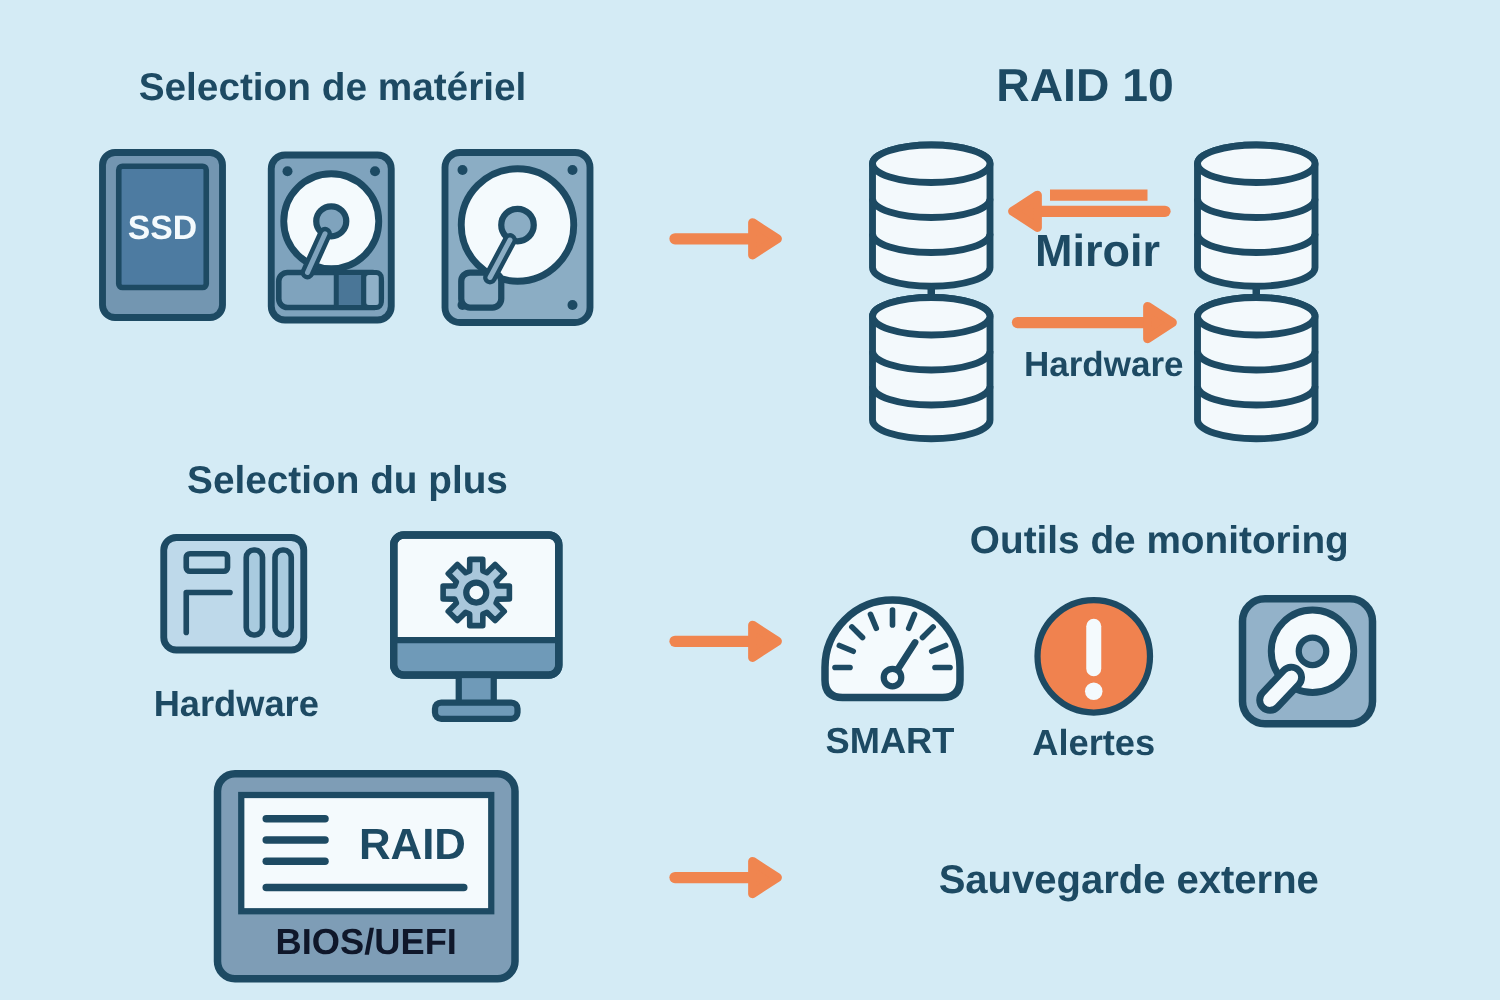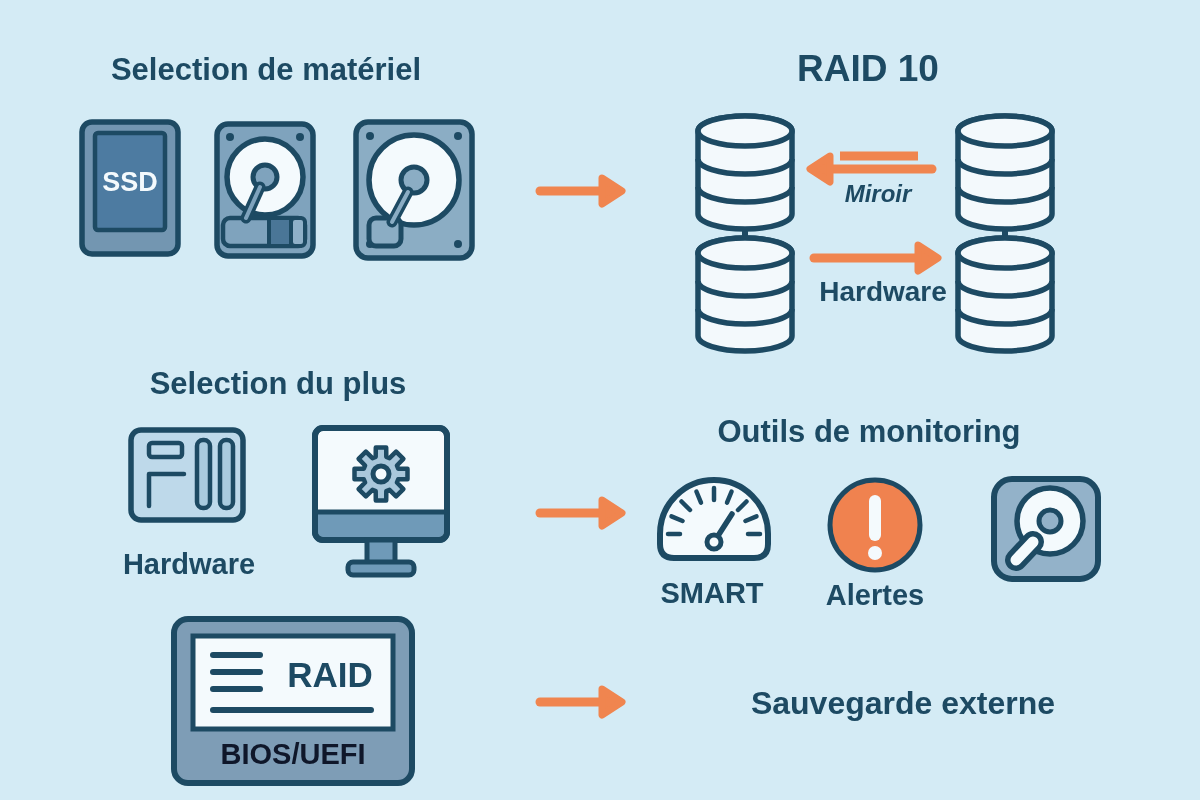--- a/index.html
+++ b/index.html
@@ -85,21 +85,21 @@
     <ellipse cx="53" cy="143" rx="47" ry="15" fill="#f3f9fc" stroke="#1d4a63" stroke-width="5.5"></ellipse>
     <path d="M6 171 A47 15 0 0 0 100 171" fill="none" stroke="#1d4a63" stroke-width="5.5"></path>
     <path d="M6 199 A47 15 0 0 0 100 199" fill="none" stroke="#1d4a63" stroke-width="5.5"></path>
   </svg>
 
   <svg style="left:800px;top:146px;" width="140" height="46" viewBox="0 0 140 46">
     <line x1="40" y1="10" x2="118" y2="10" stroke="#f0854f" stroke-width="9" stroke-linecap="butt"></line>
     <line x1="26" y1="23" x2="132" y2="23" stroke="#f0854f" stroke-width="9" stroke-linecap="round"></line>
     <polygon points="30,10 10,23 30,36" fill="#f0854f" stroke="#f0854f" stroke-width="7" stroke-linejoin="round"></polygon>
   </svg>
-  <div class="lbl ctr" style="left:798px;top:180px;width:160px;font-size:24px;font-style:italic;">Miroir</div>
+  <div class="lbl ctr" style="left:798px;top:180px;width:160px;font-size:36px;">Miroir</div>
 
   <svg style="left:806px;top:238px;" width="140" height="40" viewBox="0 0 140 40">
     <line x1="8" y1="20" x2="114" y2="20" stroke="#f0854f" stroke-width="9" stroke-linecap="round"></line>
     <polygon points="112,7 132,20 112,33" fill="#f0854f" stroke="#f0854f" stroke-width="7" stroke-linejoin="round"></polygon>
   </svg>
   <div class="lbl ctr" style="left:798px;top:276px;width:170px;font-size:28px;">Hardware</div>
 
   <div class="lbl ctr" style="left:78px;top:366px;width:400px;font-size:31px;">Selection du plus</div>
 
   <svg style="left:127px;top:426px;" width="120" height="98" viewBox="0 0 120 98">
@@ -121,21 +121,21 @@
     <rect x="37" y="138" width="66" height="13" rx="5" fill="#6f9ab8" stroke="#1d4a63" stroke-width="5"></rect>
   </svg>
 
   <div class="lbl ctr" style="left:118px;top:548px;width:142px;font-size:29px;">Hardware</div>
 
   <svg style="left:532px;top:493px;" width="96" height="40" viewBox="0 0 96 40">
     <line x1="8" y1="20" x2="70" y2="20" stroke="#f0854f" stroke-width="9" stroke-linecap="round"></line>
     <polygon points="70,7 90,20 70,33" fill="#f0854f" stroke="#f0854f" stroke-width="7" stroke-linejoin="round"></polygon>
   </svg>
 
-  <div class="lbl ctr" style="left:659px;top:414px;width:420px;font-size:31px;">Outils de monitoring</div>
+  <div class="lbl ctr" style="left:659px;top:414px;width:420px;font-size:31px;text-align:right;">Outils de monitoring</div>
 
   <svg style="left:652px;top:472px;" width="124" height="92" viewBox="0 0 124 92">
     <path d="M8 62 A54 54 0 0 1 116 62 L116 72 Q116 86 102 86 L22 86 Q8 86 8 72 Z" fill="#f4fafd" stroke="#1d4a63" stroke-width="6" stroke-linejoin="round"></path>
     <g id="gauge-ticks">
         <line x1="96.0" y1="62.0" x2="108.0" y2="62.0"></line>
         <line x1="93.4" y1="49.0" x2="104.5" y2="44.4"></line>
         <line x1="86.0" y1="38.0" x2="94.5" y2="29.5"></line>
         <line x1="75.0" y1="30.6" x2="79.6" y2="19.5"></line>
         <line x1="62.0" y1="28.0" x2="62.0" y2="16.0"></line>
         <line x1="49.0" y1="30.6" x2="44.4" y2="19.5"></line>

